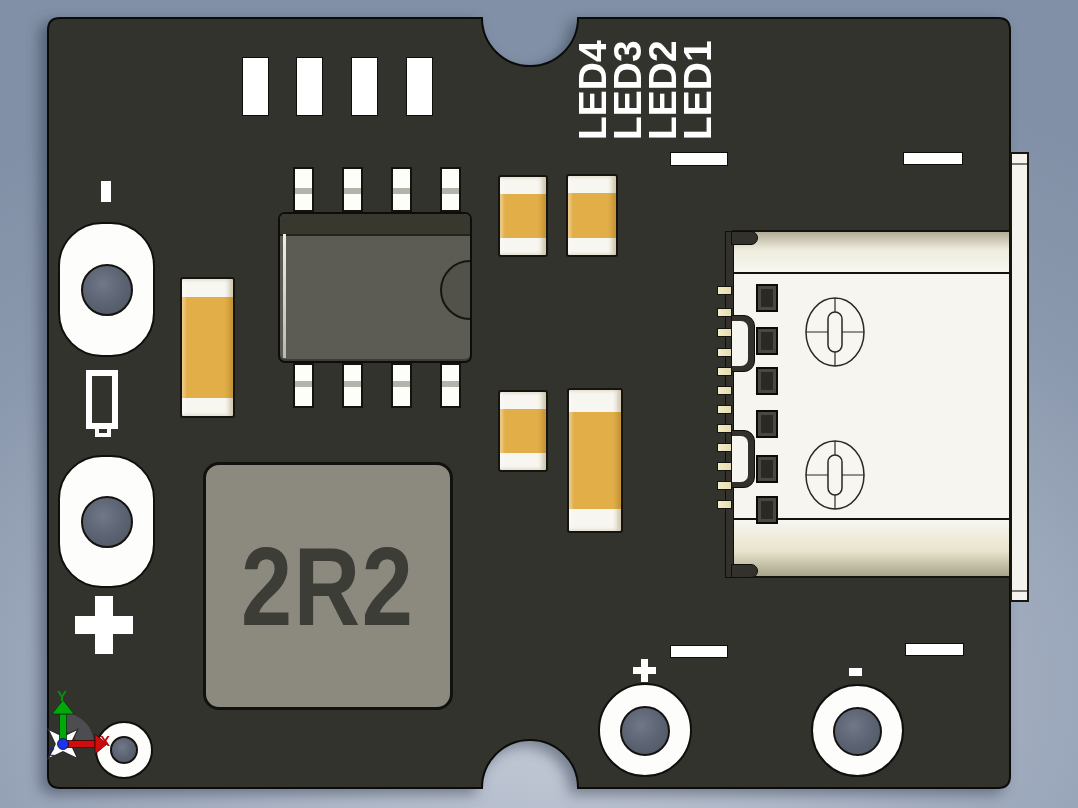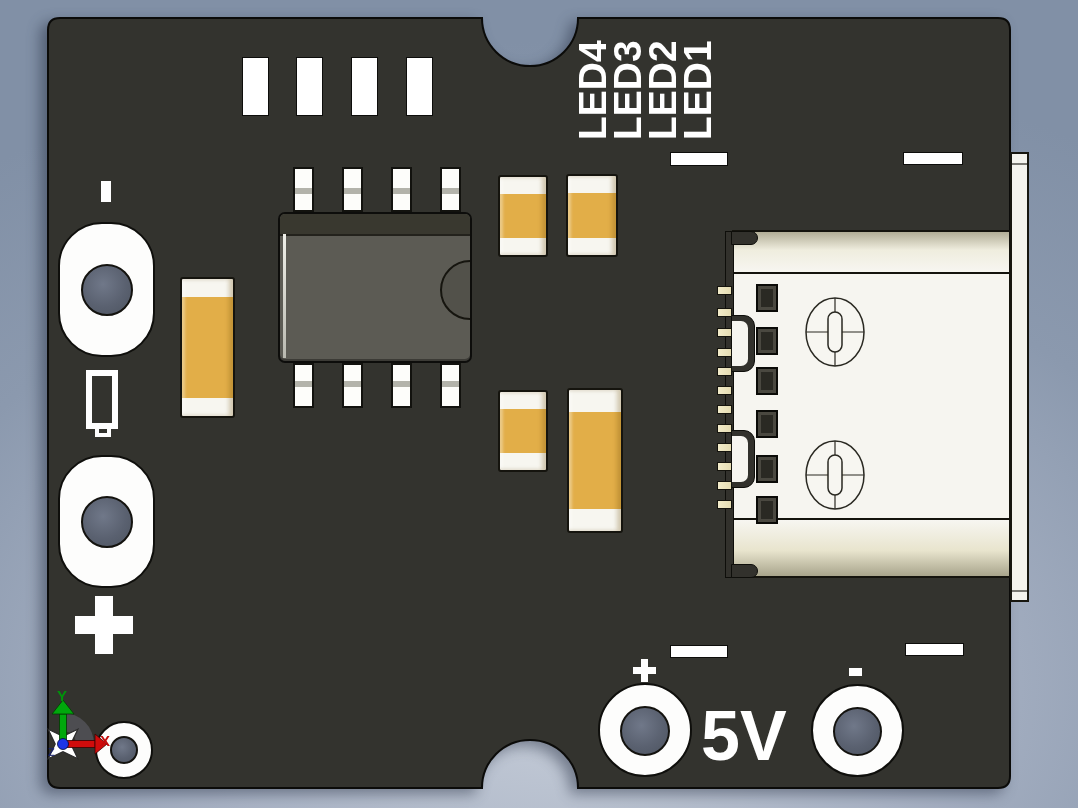--- a/index.html
+++ b/index.html
@@ -129,20 +129,23 @@
   <div class="ic-pin bot" style="left:293px;top:363px;"></div>
   <div class="ic-pin bot" style="left:342px;top:363px;"></div>
   <div class="ic-pin bot" style="left:391px;top:363px;"></div>
   <div class="ic-pin bot" style="left:440px;top:363px;"></div>
   <div class="ic-body">
     <div class="ic-top"></div>
     <div class="ic-hl"></div>
     <div class="ic-notch"></div>
   </div>
 
+  <div class="inductor">
+    <span>2R2</span>
+  </div>
 
   <div class="usb-overhang"></div>
   <div class="hairline" style="left:1011px;top:163px;width:17px;height:2px;"></div>
   <div class="hairline" style="left:1011px;top:590px;width:17px;height:2px;"></div>
   <div class="usb-body">
     <div class="usb-band-top"></div>
     <div class="usb-band-bot"></div>
   </div>
   <div class="usb-housing"></div>
   <div class="usb-tab" style="left:731px;top:231px;width:27px;height:14px;"></div>
@@ -199,21 +202,20 @@
 
   <div class="plus plus-small" style="left:633px;top:659px;" aria-label="+"></div>
   <div class="ss" style="left:849px;top:668px;width:13px;height:8px;border:none;" aria-label="-"></div>
 
   <div class="pad round" style="left:598px;top:683px;width:94px;height:94px;">
     <div class="hole" style="left:20px;top:21px;width:50px;height:50px;"></div>
   </div>
   <div class="pad round" style="left:811px;top:684px;width:93px;height:93px;">
     <div class="hole" style="left:20px;top:21px;width:49px;height:49px;"></div>
   </div>
-  <div class="txt" style="left:701px;top:706px;font-size:70px;line-height:60px;">5V</div>
 
   <div class="pad round" style="left:95px;top:721px;width:58px;height:58px;">
     <div class="hole" style="left:13px;top:13px;width:28px;height:28px;"></div>
   </div>
 
   <svg class="abs" style="left:40px;top:678px;" width="90" height="95" viewBox="0 0 90 95">
     <path d="M23 35 A31 31 0 0 1 54 66 L36 66 A13 13 0 0 0 23 53 Z" fill="#54545a" opacity="0.8"></path>
     <path d="M23 45 L28.5 60.5 L44 66 L28.5 71.5 L23 87 L17.5 71.5 L2 66 L17.5 60.5 Z" transform="rotate(45 23 66)" fill="#ffffff" stroke="#2a2a2a" stroke-width="1.2"></path>
     <text x="8" y="78" font-size="11" font-weight="bold" fill="#1a2470" opacity="0.85">Z</text>
     <rect x="23" y="62.5" width="32" height="7" fill="#d00c0c" stroke="#3a0202" stroke-width="0.8"></rect>

